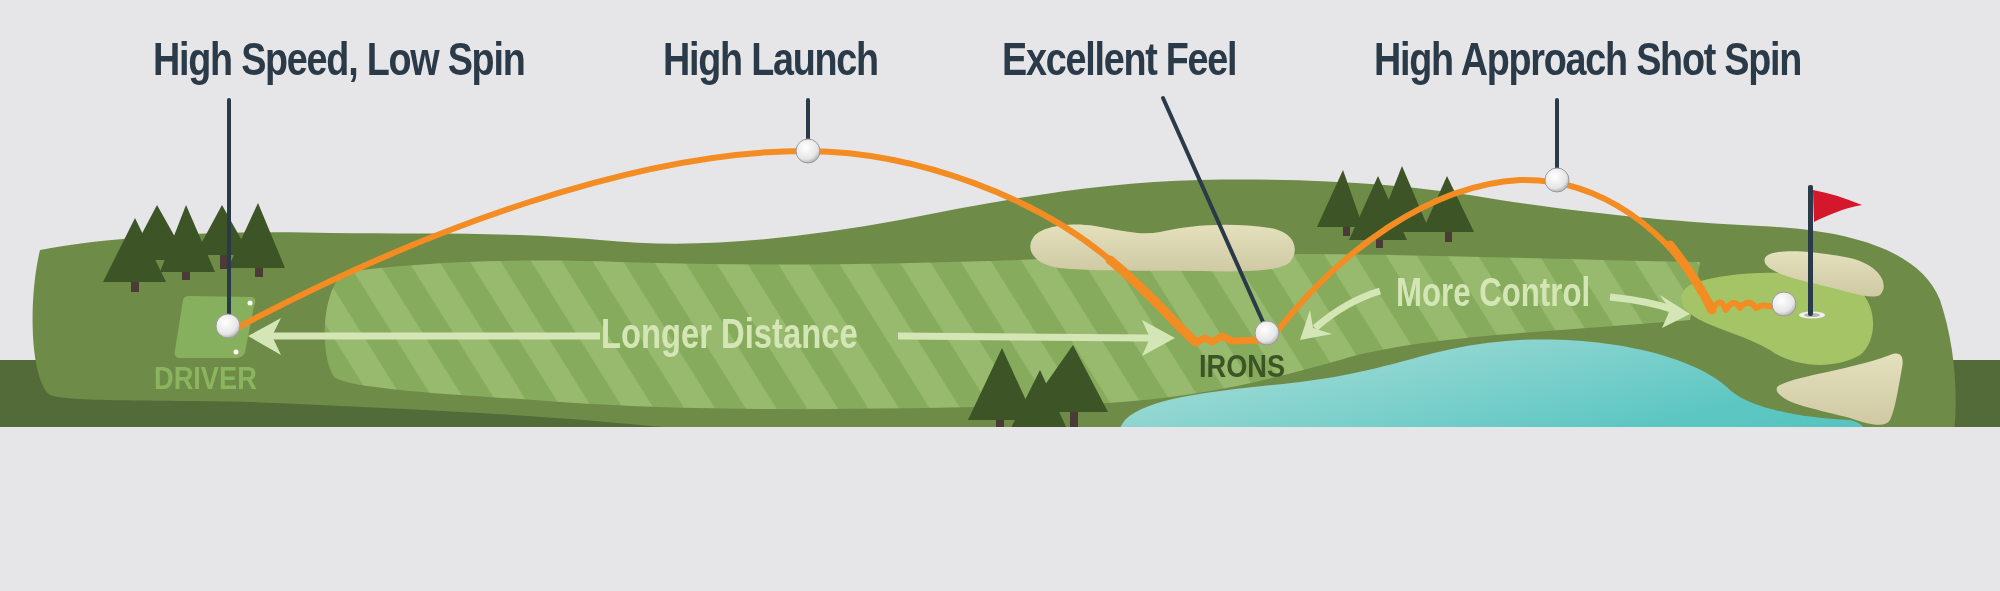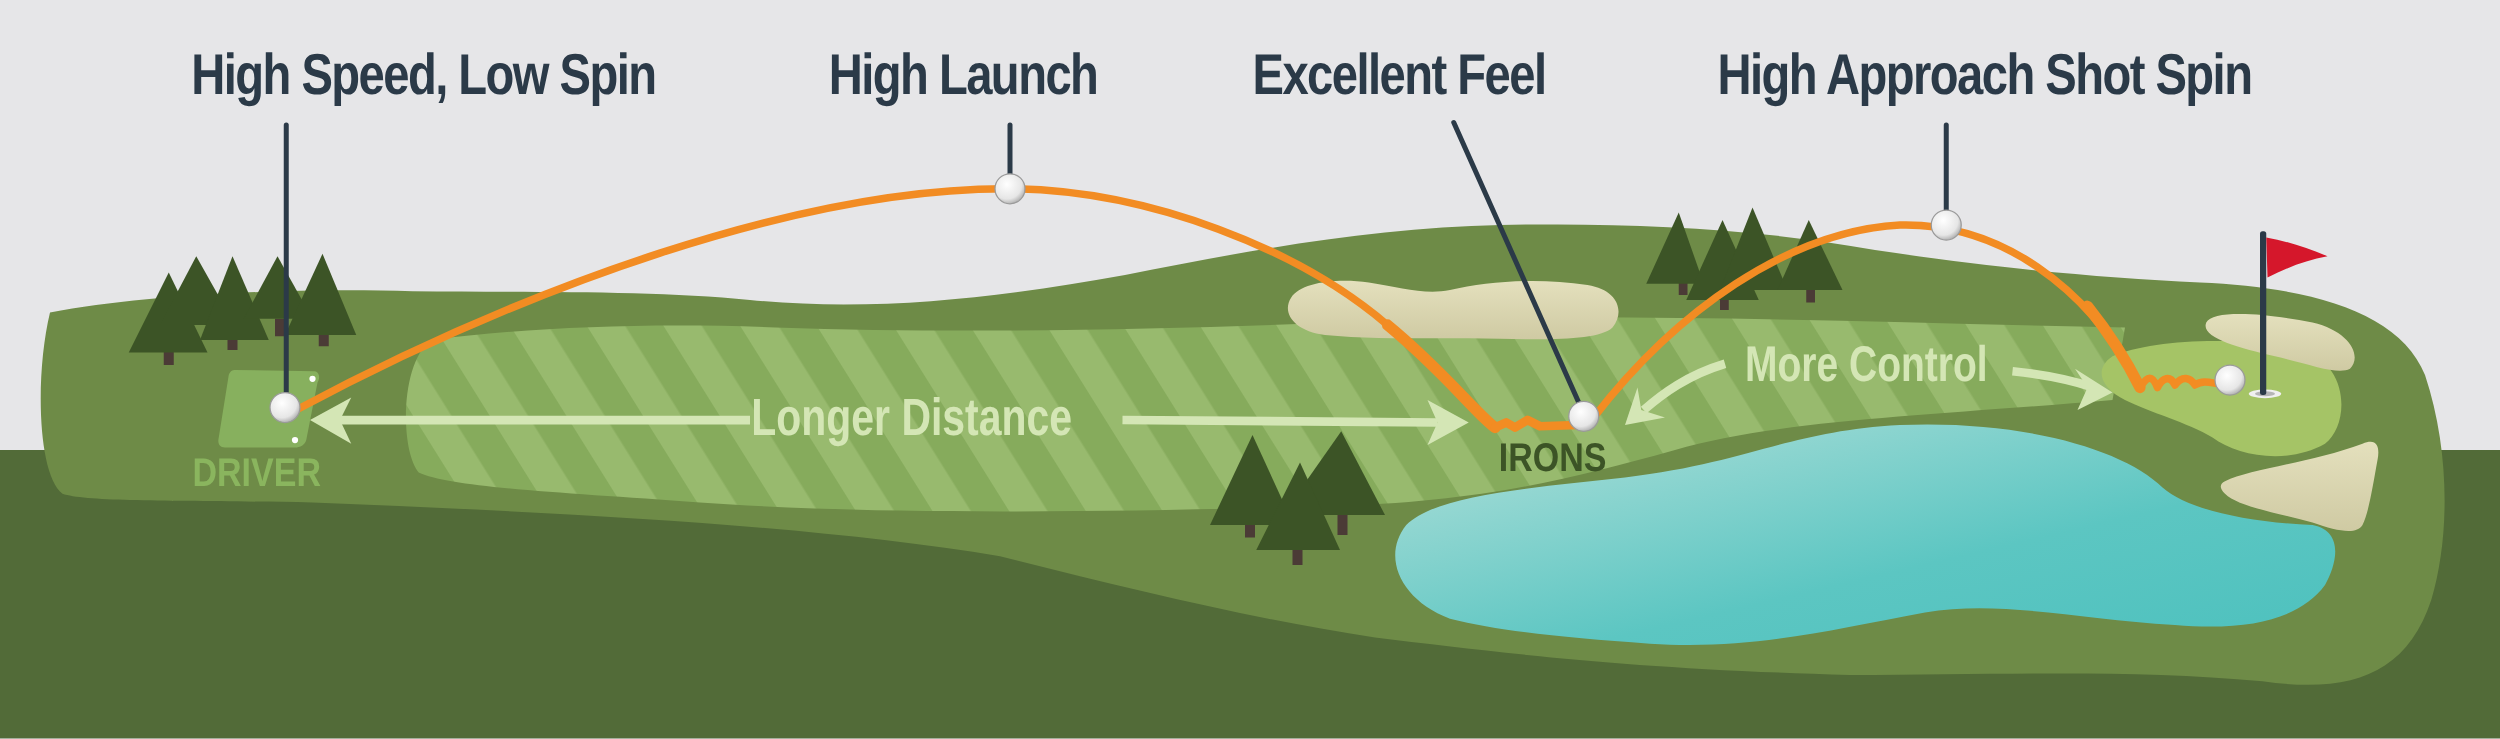--- a/index.html
+++ b/index.html
@@ -1,16 +1,16 @@
 <!DOCTYPE html>
 <html><head>
 <meta charset="utf-8">
 <style>
   html, body { margin: 0; padding: 0; background: #e6e6e8; }
-  #stage { position: relative; width: 2000px; height: 591px; overflow: hidden; background: #e6e6e8; }
+  #stage { position: relative; width: 2000px; height: 427px; overflow: hidden; background: #e6e6e8; }
   svg { position: absolute; left: 0; top: 0; }
   .label-text { position: absolute; font-family: "Liberation Sans", sans-serif; font-weight: bold;
     color: #2b3a48; font-size: 46px; letter-spacing: -1.5px; transform: scaleX(0.82); transform-origin: left top; white-space: nowrap; line-height: 1; }
   .course-text { position: absolute; font-family: "Liberation Sans", sans-serif; font-weight: bold; white-space: nowrap; line-height: 1; transform-origin: left top; }
 </style>
 </head>
 <body>
 
 <div id="stage">
   <svg width="2000" height="591" viewBox="0 0 2000 591">

